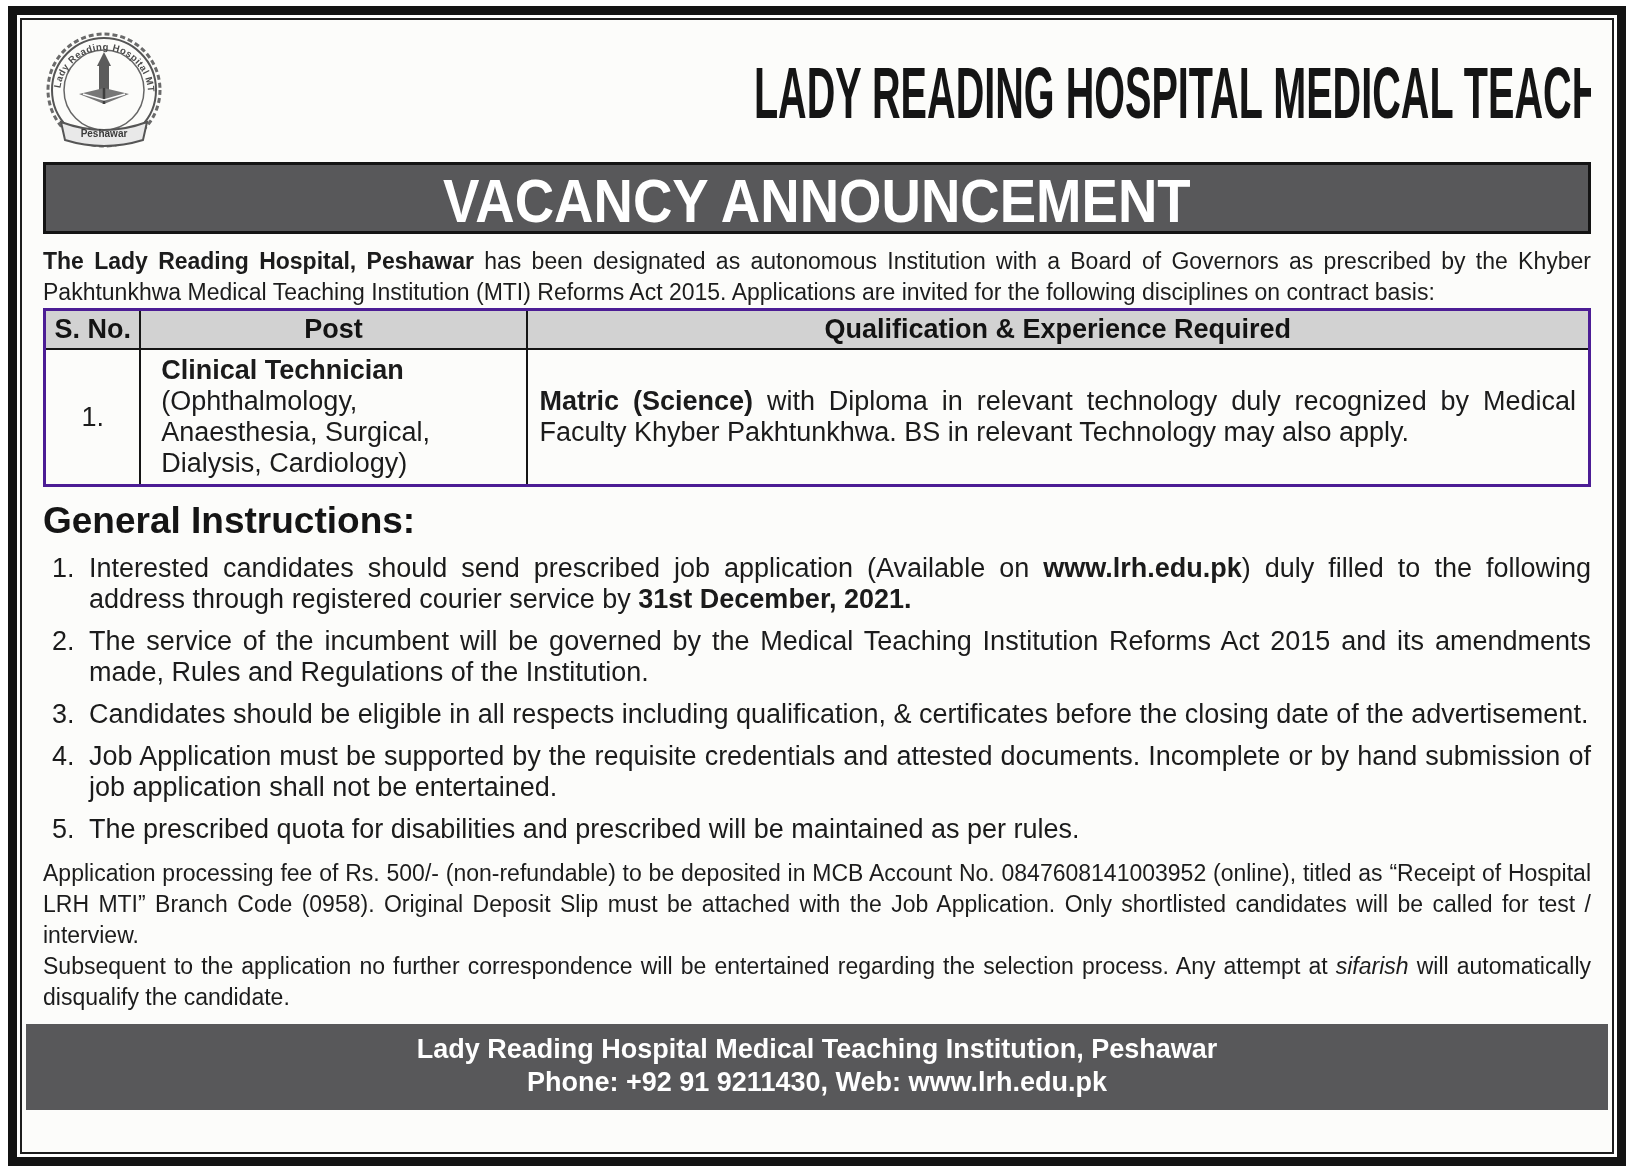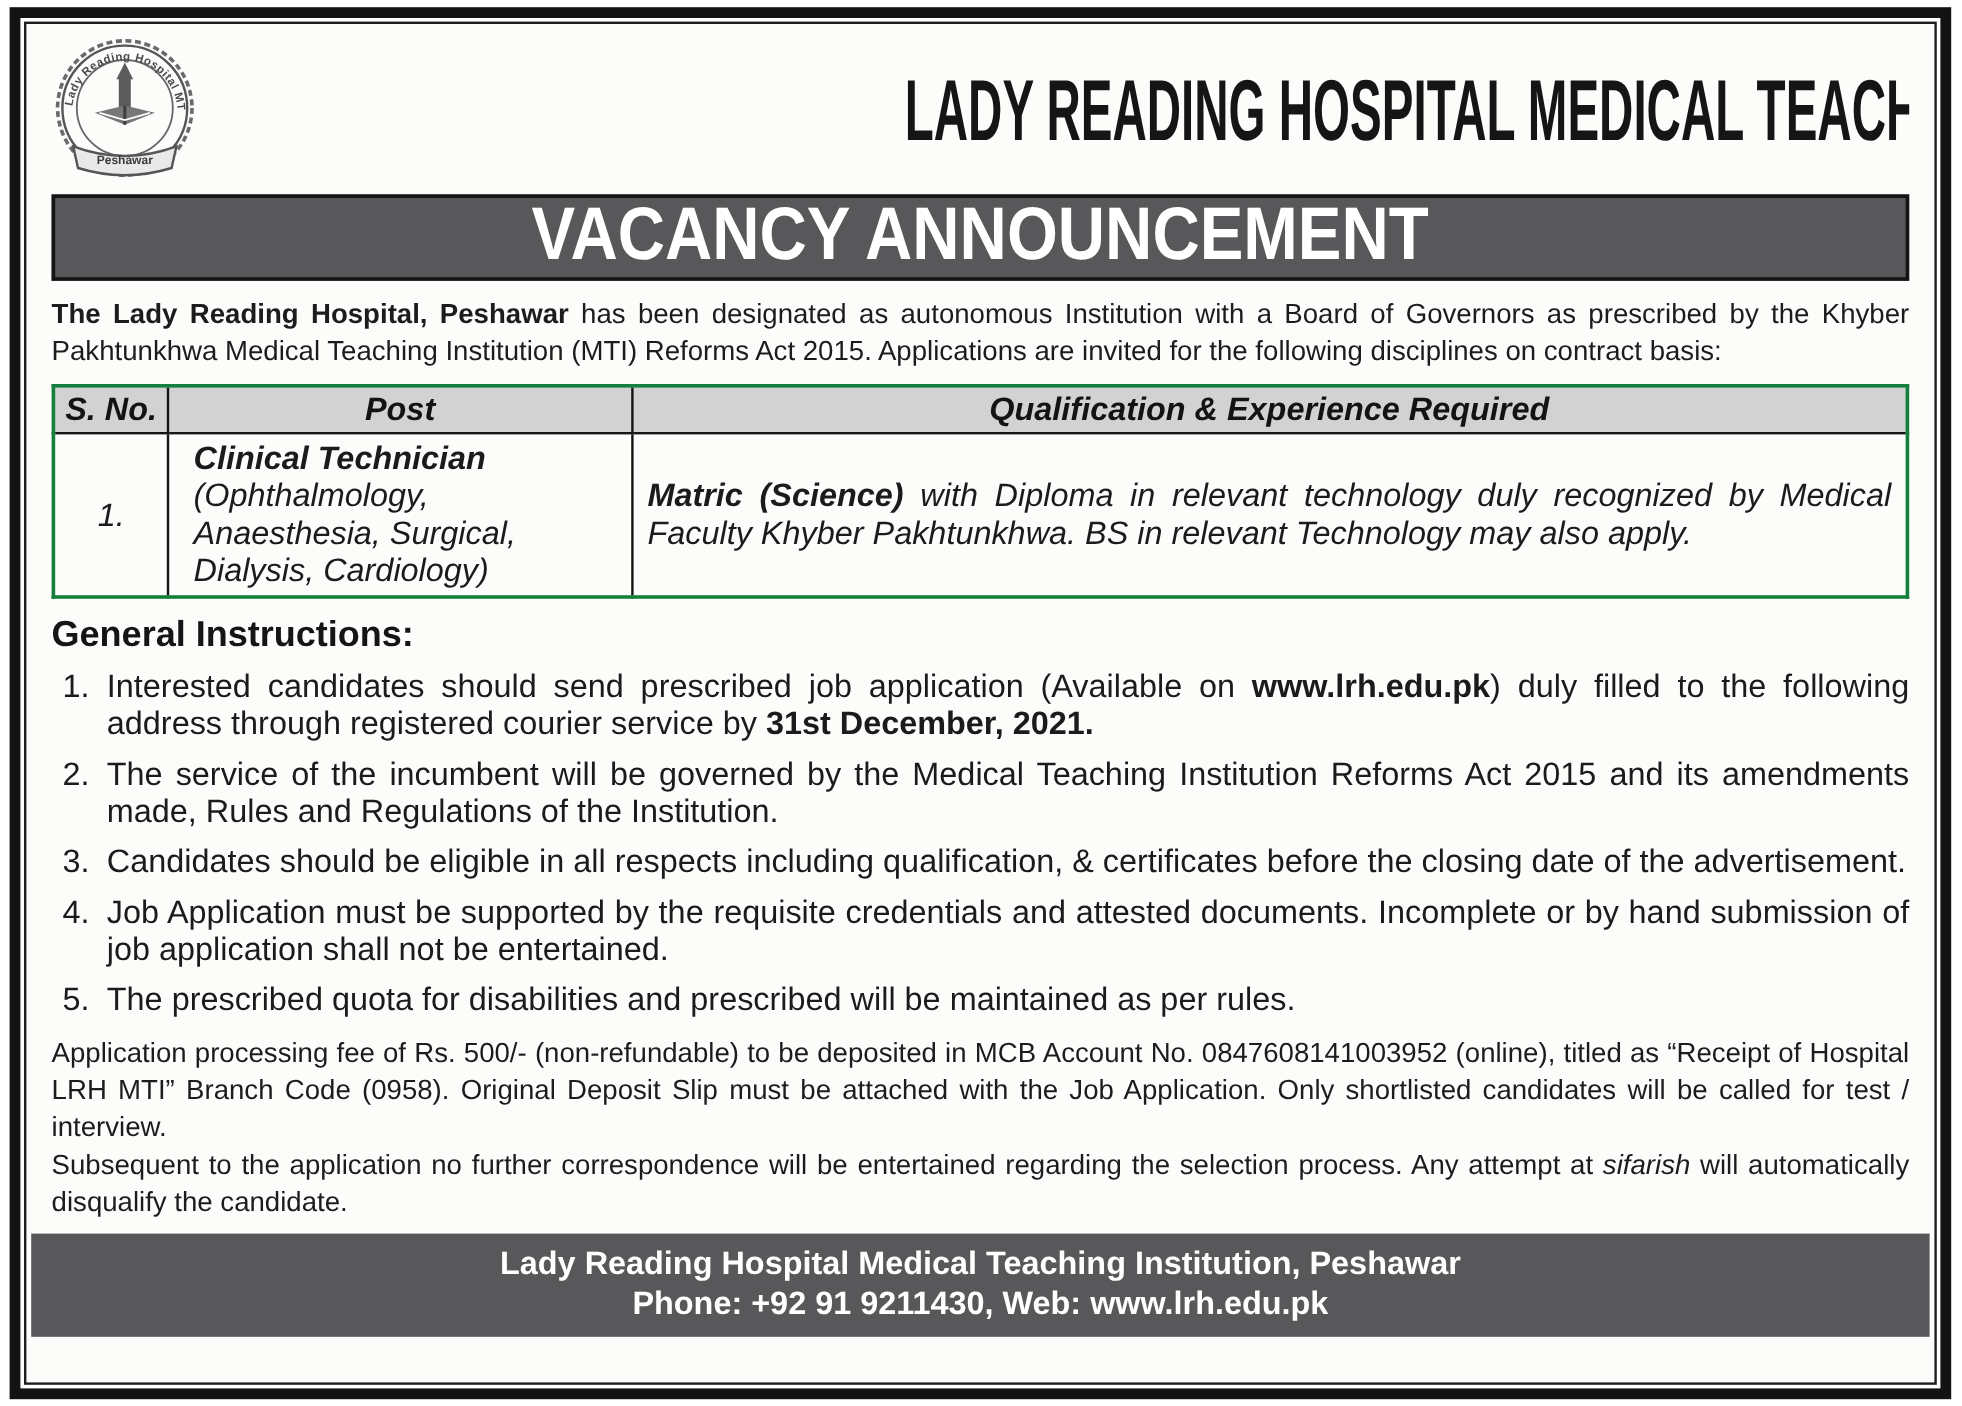--- a/index.html
+++ b/index.html
@@ -11,41 +11,41 @@
 
   
   .header{display:flex;align-items:center;height:126px;flex:0 0 auto;}
   .logo{flex:0 0 128px;display:flex;align-items:center;justify-content:flex-start;}
   .title-wrap{flex:1;text-align:center;overflow:hidden;white-space:nowrap;}
   .title{display:inline-block;font-weight:bold;font-size:72px;letter-spacing:0;
          transform:scaleX(0.55);transform-origin:center;color:#151515;}
 
   
   .banner{flex:0 0 auto;margin-top:6px;height:66px;background:var(--banner-bg,#58585a);
-          border:3px solid #141414;display:flex;align-items:flex-end;justify-content:center;}
+          border:3px solid #141414;display:flex;align-items:flex-start;justify-content:center;}
   .banner-text{font-size:62px;font-weight:bold;color:#fff;white-space:nowrap;
                transform:scaleX(0.88);transform-origin:center;}
 
   
   .para{font-size:23px;line-height:31px;text-align:justify;color:#1c1c1c;}
   .intro{margin-top:12px;}
   .b{font-weight:bold;}
   .i{font-style:italic;}
 
   
-  table.vac{width:100%;border-collapse:collapse;margin-top:12px;border:3px solid #15803d;font-style:italic;}
+  table.vac{width:100%;border-collapse:collapse;border:3px solid #4c1d95;}
   table.vac th{background:var(--th-bg,#d2d2d2);border:2px solid #151515;font-size:27px;
                padding:3px 6px;color:#131313;}
   table.vac td{border:2px solid #151515;font-size:27px;line-height:31px;vertical-align:middle;}
   td.sno{text-align:center;width:6.2%;}
   td.post{width:25%;padding:5px 20px;}
   td.qual{padding:5px 12px;text-align:justify;}
 
   
-  .gi-heading{margin-top:13px;font-weight:bold;font-size:30px;color:#151515;flex:0 0 auto;}
+  .gi-heading{margin-top:13px;font-weight:bold;font-size:37px;color:#151515;flex:0 0 auto;}
   .gi-item{display:flex;margin-top:11px;font-size:27px;line-height:31px;}
   .gi-num{flex:0 0 46px;padding-left:9px;box-sizing:border-box;}
   .gi-body{flex:1;text-align:justify;}
 
   .fee{margin-top:13px;}
   .closing{}
 
   
   .footer{margin:11px -17px 0 -17px;background:var(--banner-bg,#58585a);color:#ffffff;
           text-align:center;font-weight:bold;font-size:27px;line-height:33px;padding:9px 0 11px 0;}

